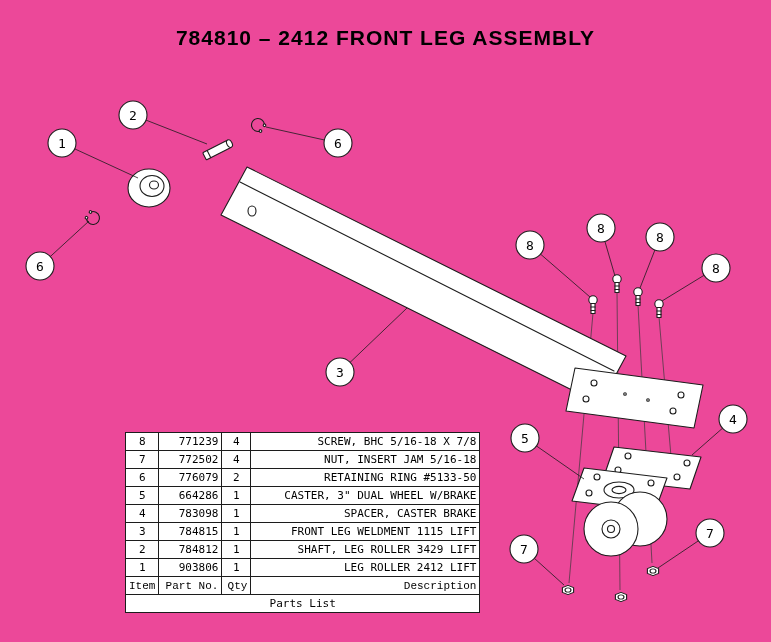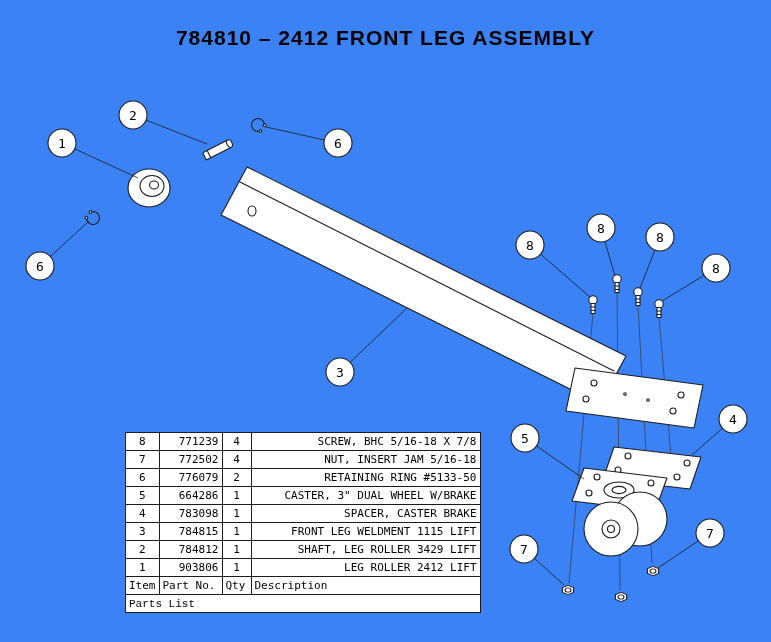--- a/index.html
+++ b/index.html
@@ -1,35 +1,35 @@
 <!DOCTYPE html>
 <html><head>
 <meta charset="utf-8">
 <style>
   html,body{margin:0;padding:0;background:#ffffff;}
-  .page{position:relative;width:771px;height:642px;background:#3b82f6;overflow:hidden;
+  .page{position:relative;width:771px;height:642px;background:#ec4899;overflow:hidden;
         font-family:"Liberation Sans",sans-serif;color:#000;}
   .title{position:absolute;top:26px;left:0;width:100%;text-align:center;
          font-size:21px;font-weight:bold;letter-spacing:1px;}
   #diagram-svg{position:absolute;left:0;top:0;}
   .p{fill:#ffffff;stroke:#1c1c1c;stroke-width:1.1;stroke-linejoin:round;}
   .ln{fill:none;stroke:#1c1c1c;stroke-width:1.1;stroke-linecap:round;}
   .axis{stroke:#3a3a3a;stroke-width:0.7;}
   .leader{stroke:#1c1c1c;stroke-width:0.8;}
   .balloon{fill:#ffffff;stroke:#1c1c1c;stroke-width:1.1;}
   .balloon-num{font:13px "DejaVu Sans Mono",monospace;fill:#000;text-anchor:middle;}
   table.parts{position:absolute;left:125px;top:432px;border-collapse:collapse;
               font:11px "DejaVu Sans Mono",monospace;background:#fff;}
   .parts td{border:1px solid #1c1c1c;height:17px;padding:0 3px;white-space:nowrap;}
   .parts td.c0{width:24px;text-align:center;}
   .parts td.c1{width:56px;text-align:right;}
   .parts td.c2{width:22px;text-align:center;}
   .parts td.c3{width:222px;text-align:right;}
-  .parts td.hdr{text-align:left;}
-  .parts td.ft{text-align:left;font-family:Liberation Mono, monospace;}
+  .parts td.hdr{text-align:right;font-family:Liberation Mono, monospace;}
+  .parts td.ft{text-align:center;}
 </style>
 </head>
 <body>
 
 <div class="page">
 
   <div class="title">784810 – 2412 FRONT LEG ASSEMBLY</div>
 
   <svg id="diagram-svg" width="771" height="642" viewBox="0 0 771 642">
 

